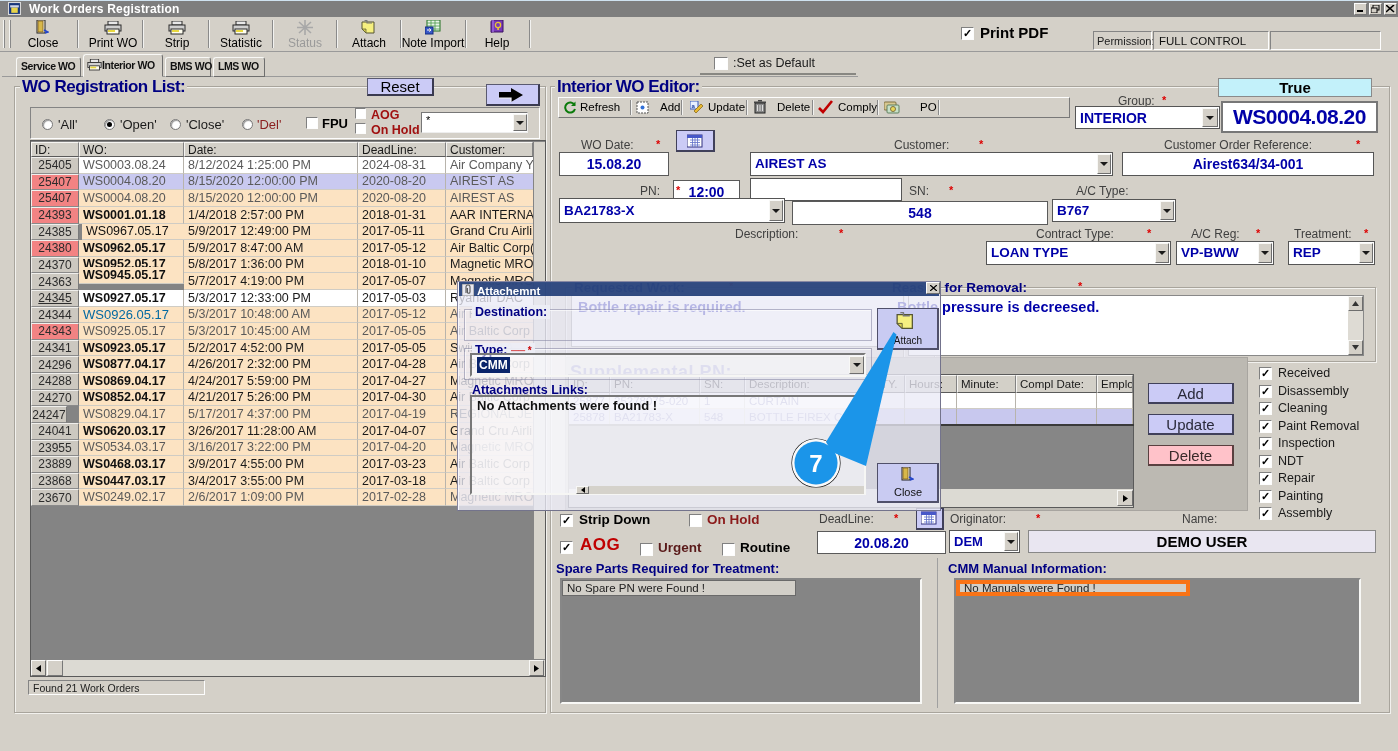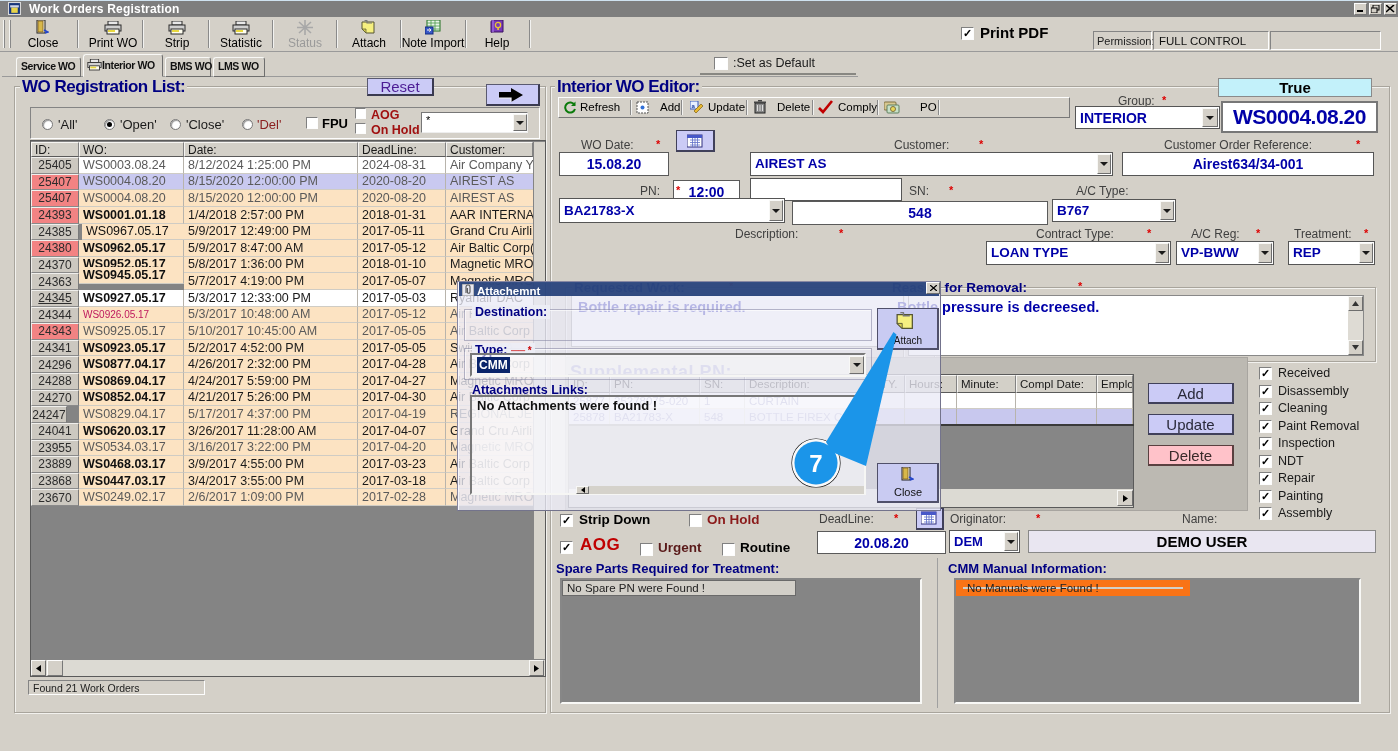--- a/index.html
+++ b/index.html
@@ -132,21 +132,21 @@
     </svg>
 <div class="a" style="left:165px;top:57px;width:46px;height:20px;background:#d4d0c8;border:1px solid;border-color:#f8f8f6 #6e6e6e #6e6e6e #f8f8f6;border-radius:3px 3px 0 0;"></div>
 <div class="a lft" style="left:170px;top:57px;height:18px;font-size:10.5px;font-weight:bold;color:#111;letter-spacing:-0.4px;white-space:nowrap;">BMS WO</div>
 <div class="a" style="left:213px;top:57px;width:52px;height:20px;background:#d4d0c8;border:1px solid;border-color:#f8f8f6 #6e6e6e #6e6e6e #f8f8f6;border-radius:3px 3px 0 0;"></div>
 <div class="a lft" style="left:218px;top:57px;height:18px;font-size:10.5px;font-weight:bold;color:#111;letter-spacing:-0.4px;white-space:nowrap;">LMS WO</div>
 <div class="a cb" style="left:714px;top:57px;width:14px;height:13px;"></div>
 <div class="a" style="left:733px;top:56px;font-size:12.5px;color:#1a1a1a;">:Set as Default</div>
 <div class="a" style="left:700px;top:73px;width:156px;height:2px;background:#888782;"></div>
 <div class="a grp" style="left:14px;top:86px;width:532px;height:627px;"></div>
 <div class="a" style="left:20px;top:77px;font-size:17px;font-weight:bold;color:#000082;background:#d4d0c8;padding:0 2px;letter-spacing:-0.5px;">WO Registration List:</div>
-<div class="a ctr" style="left:367px;top:78px;width:67px;height:18px;background:#cbcbf6;border:1px solid #5a5a70;border-right:2px solid #3a3a50;border-bottom:2px solid #3a3a50;font-size:15px;color:#4c1d95;">Reset</div>
+<div class="a ctr" style="left:367px;top:78px;width:67px;height:18px;background:#cbcbf6;border:1px solid #5a5a70;border-right:2px solid #3a3a50;border-bottom:2px solid #3a3a50;font-size:15px;color:#000000;">Reset</div>
 <div class="a ctr" style="left:486px;top:84px;width:54px;height:22px;background:#cbcbf6;border:1px solid #5a5a70;border-right:2px solid #3a3a50;border-bottom:2px solid #3a3a50;"></div>
 <svg class="a" style="left:499px;top:86px" width="28" height="18">
       <path d="M0 6 H12 V2 L24 9 L12 16 V12 H0 Z" fill="#000"></path>
       <path d="M0 12 H12 V16" fill="none" stroke="#f6f6f6" stroke-width="1.2"></path>
     </svg>
 <div class="a sunk" style="left:30px;top:107px;width:510px;height:32px;"></div>
 <div class="a" style="left:42px;top:119px;width:11px;height:11px;border-radius:50%;background:#fff;border:1px solid #777;box-shadow:inset 1px 1px 1px #999;"></div>
 <div class="a" style="left:104px;top:119px;width:11px;height:11px;border-radius:50%;background:#fff;border:1px solid #777;box-shadow:inset 1px 1px 1px #999;"></div>
 <div class="a" style="left:107px;top:122px;width:5px;height:5px;border-radius:50%;background:#000;"></div>
 <div class="a" style="left:170px;top:119px;width:11px;height:11px;border-radius:50%;background:#fff;border:1px solid #777;box-shadow:inset 1px 1px 1px #999;"></div>
@@ -211,27 +211,27 @@
 <div class="a tcell" style="left:79px;top:267px;width:105px;height:16.62px;background:#fce3c2;font-weight:bold;color:#101010;font-size:12.5px;">WS0945.05.17</div>
 <div class="a tcell" style="left:184px;top:273.3px;width:174px;height:16.62px;background:#fce3c2;color:#1a1a1a;font-size:12.5px;">5/7/2017 4:19:00 PM</div>
 <div class="a tcell" style="left:358px;top:273.3px;width:88px;height:16.62px;background:#fce3c2;color:#1a1a1a;font-size:12.5px;">2017-05-07</div>
 <div class="a tcell" style="left:446px;top:273.3px;width:87px;height:16.62px;background:#fce3c2;color:#1a1a1a;font-size:12.5px;border-right:none;">Magnetic MRO</div>
 <div class="a tcell idc" style="left:31px;top:290.0px;width:48px;height:16.62px;background:#ccc8c0;text-decoration:underline;">24345</div>
 <div class="a tcell" style="left:79px;top:290.0px;width:105px;height:16.62px;background:#ffffff;font-weight:bold;color:#101010;font-size:12.5px;">WS0927.05.17</div>
 <div class="a tcell" style="left:184px;top:290.0px;width:174px;height:16.62px;background:#ffffff;color:#1a1a1a;font-size:12.5px;">5/3/2017 12:33:00 PM</div>
 <div class="a tcell" style="left:358px;top:290.0px;width:88px;height:16.62px;background:#ffffff;color:#1a1a1a;font-size:12.5px;">2017-05-03</div>
 <div class="a tcell" style="left:446px;top:290.0px;width:87px;height:16.62px;background:#ffffff;color:#1a1a1a;font-size:12.5px;border-right:none;">Ryanair DAC</div>
 <div class="a tcell idc" style="left:31px;top:306.6px;width:48px;height:16.62px;background:#ccc8c0;">24344</div>
-<div class="a tcell" style="left:79px;top:306.6px;width:105px;height:16.62px;background:#fce3c2;color:#be185d;font-size:10px;">WS0926.05.17</div>
+<div class="a tcell" style="left:79px;top:306.6px;width:105px;height:16.62px;background:#fce3c2;color:#0369a1;font-size:13px;">WS0926.05.17</div>
 <div class="a tcell" style="left:184px;top:306.6px;width:174px;height:16.62px;background:#fce3c2;color:#5a5a5a;font-size:12.5px;">5/3/2017 10:48:00 AM</div>
 <div class="a tcell" style="left:358px;top:306.6px;width:88px;height:16.62px;background:#fce3c2;color:#5a5a5a;font-size:12.5px;">2017-05-12</div>
 <div class="a tcell" style="left:446px;top:306.6px;width:87px;height:16.62px;background:#fce3c2;color:#5a5a5a;font-size:12.5px;border-right:none;">Air France</div>
 <div class="a tcell idc" style="left:31px;top:323.2px;width:48px;height:16.62px;background:#f28383;">24343</div>
 <div class="a tcell" style="left:79px;top:323.2px;width:105px;height:16.62px;background:#fce3c2;color:#5a5a5a;font-size:12.5px;">WS0925.05.17</div>
-<div class="a tcell" style="left:184px;top:323.2px;width:174px;height:16.62px;background:#fce3c2;color:#5a5a5a;font-size:12.5px;">5/10/2017 10:45:00 AM</div>
+<div class="a tcell" style="left:184px;top:323.2px;width:174px;height:16.62px;background:#fce3c2;color:#5a5a5a;font-size:12.5px;">5/3/2017 10:45:00 AM</div>
 <div class="a tcell" style="left:358px;top:323.2px;width:88px;height:16.62px;background:#fce3c2;color:#5a5a5a;font-size:12.5px;">2017-05-05</div>
 <div class="a tcell" style="left:446px;top:323.2px;width:87px;height:16.62px;background:#fce3c2;color:#5a5a5a;font-size:12.5px;border-right:none;">Air Baltic Corp</div>
 <div class="a tcell idc" style="left:31px;top:339.8px;width:48px;height:16.62px;background:#ccc8c0;">24341</div>
 <div class="a tcell" style="left:79px;top:339.8px;width:105px;height:16.62px;background:#fce3c2;font-weight:bold;color:#101010;font-size:12.5px;">WS0923.05.17</div>
 <div class="a tcell" style="left:184px;top:339.8px;width:174px;height:16.62px;background:#fce3c2;color:#1a1a1a;font-size:12.5px;">5/2/2017 4:52:00 PM</div>
 <div class="a tcell" style="left:358px;top:339.8px;width:88px;height:16.62px;background:#fce3c2;color:#1a1a1a;font-size:12.5px;">2017-05-05</div>
 <div class="a tcell" style="left:446px;top:339.8px;width:87px;height:16.62px;background:#fce3c2;color:#1a1a1a;font-size:12.5px;border-right:none;">Swiss Intl A</div>
 <div class="a tcell idc" style="left:31px;top:356.4px;width:48px;height:16.62px;background:#ccc8c0;">24296</div>
 <div class="a tcell" style="left:79px;top:356.4px;width:105px;height:16.62px;background:#fce3c2;font-weight:bold;color:#101010;font-size:12.5px;">WS0877.04.17</div>
 <div class="a tcell" style="left:184px;top:356.4px;width:174px;height:16.62px;background:#fce3c2;color:#1a1a1a;font-size:12.5px;">4/26/2017 2:32:00 PM</div>
@@ -514,21 +514,21 @@
 <div class="a cb" style="left:640px;top:543px;"></div>
 <div class="a" style="left:658px;top:540px;font-size:13.5px;font-weight:bold;color:#5a1a1a;">Urgent</div>
 <div class="a cb" style="left:722px;top:543px;"></div>
 <div class="a" style="left:740px;top:540px;font-size:13.5px;font-weight:bold;color:#000;">Routine</div>
 <div class="a nvy" style="left:556px;top:561px;font-size:13px;">Spare Parts Required for Treatment:</div>
 <div class="a sunk2" style="left:560px;top:578px;width:362px;height:126px;background:#858585;"></div>
 <div class="a lft" style="left:562px;top:580px;width:234px;height:16px;background:#d2cfc8;border:1px solid #6a6a6a;font-size:11.5px;color:#222;padding-left:4px;">No Spare PN were Found !</div>
 <div class="a" style="left:937px;top:558px;width:1px;height:150px;background:#a0a0a0;"></div>
 <div class="a nvy" style="left:948px;top:561px;font-size:13px;">CMM Manual Information:</div>
 <div class="a sunk2" style="left:954px;top:578px;width:407px;height:126px;background:#858585;"></div>
-<div class="a lft" style="left:956px;top:580px;width:234px;height:16px;background:#d2cfc8;border:7px solid #f97316;font-size:11.5px;color:#222;padding-left:4px;">No Manuals were Found !</div>
+<div class="a lft" style="left:956px;top:580px;width:234px;height:16px;background:#d2cfc8;border:4px solid #f97316;font-size:11.5px;color:#222;padding-left:4px;">No Manuals were Found !</div>
 <div class="a" style="left:457px;top:281px;width:484px;height:230px;background:rgba(234,235,246,0.78);border:1px solid rgba(120,120,150,0.85);border-right-color:#73738c;border-bottom-color:#73738c;box-shadow:inset 1px 1px 0 rgba(250,250,255,0.9);"></div>
 <div class="a" style="left:459px;top:282px;width:480px;height:14px;background:rgba(18,48,110,0.85);"></div>
 <svg class="a" style="left:462px;top:284px" width="12" height="12">
       <rect x="0" y="0" width="12" height="12" fill="#e8e8f0" stroke="#888"></rect>
       <path d="M4 9 L4 3 A2 2 0 0 1 8 3 L8 8 A1.3 1.3 0 0 1 5.4 8 L5.4 4" fill="none" stroke="#555" stroke-width="1.1"></path>
     </svg>
 <div class="a" style="left:477px;top:285px;font-size:11.5px;font-weight:bold;color:#fff;">Attachemnt</div>
 <div class="a ctr" style="left:926px;top:282px;width:14px;height:12px;background:#d4d0c8;border:1px solid;border-color:#fdfdfd #6e6e6e #6e6e6e #fdfdfd;">
       <svg width="7" height="6">
         <path d="M0 0 L7 6 M7 0 L0 6" stroke="#000" stroke-width="1.3"></path>

